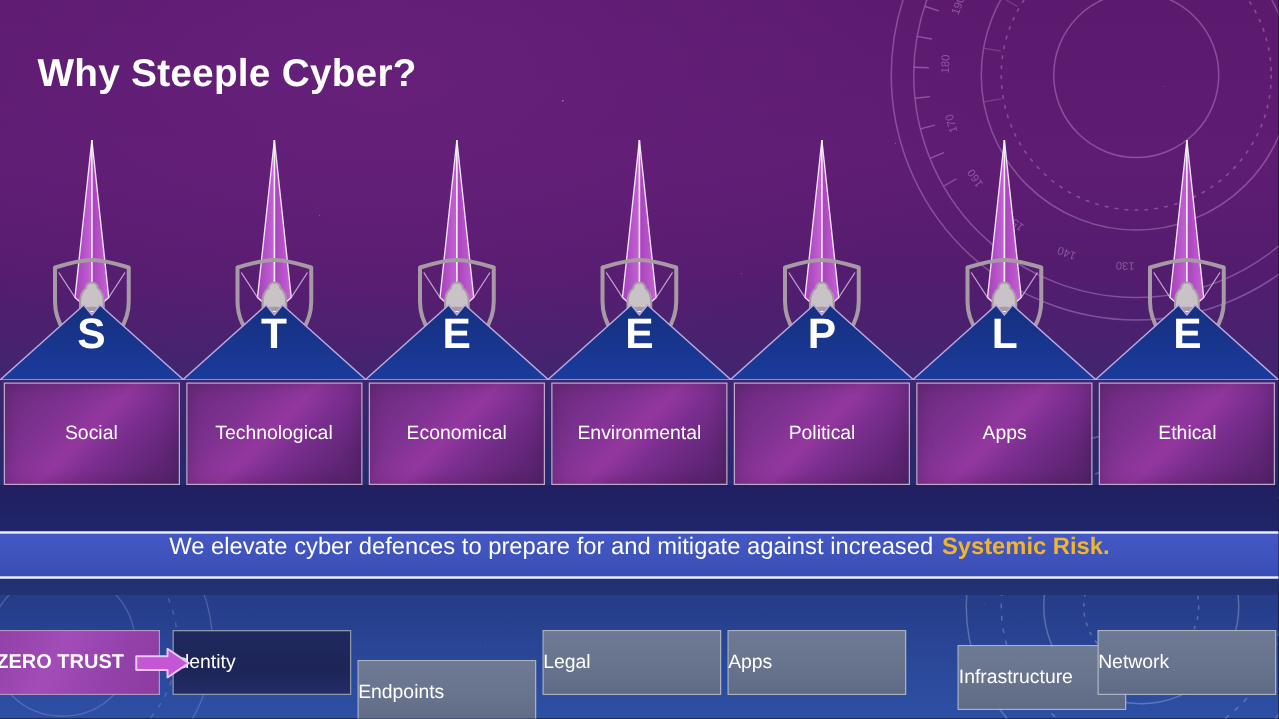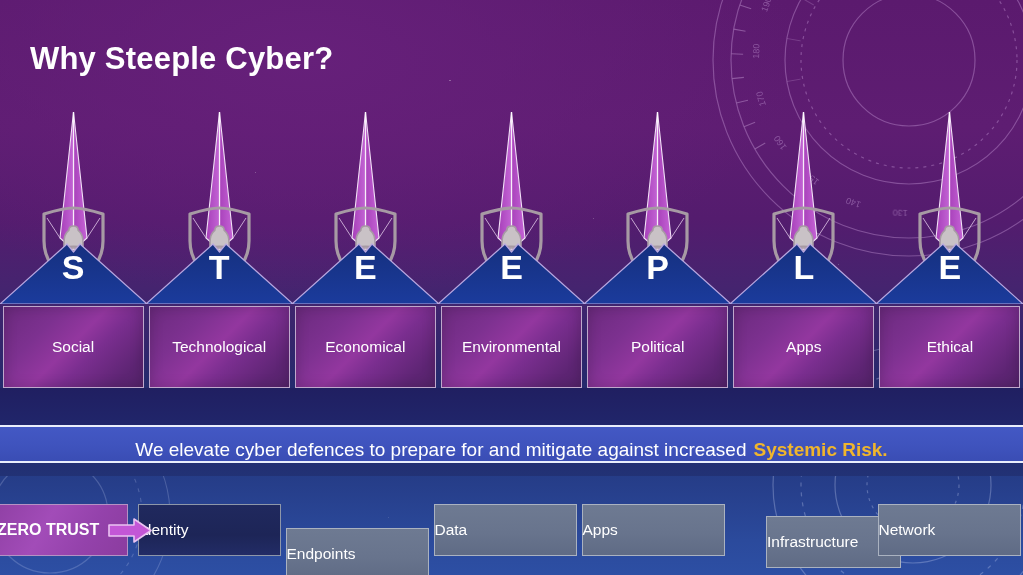--- a/index.html
+++ b/index.html
@@ -129,21 +129,21 @@
   }
   .band {
     position: absolute;
     left: 0; top: 37px;
     width: 1023px; height: 38px;
     box-sizing: border-box;
     border-top: 2px solid #e9eefc;
     border-bottom: 2px solid #e9eefc;
     background: linear-gradient(180deg,#4358c4 0%,#3f53bd 55%,#3a4db4 100%);
     display: flex;
-    align-items: flex-end;
+    align-items: flex-start;
     justify-content: center;
     color: #ffffff;
     font-size: 19px;
     white-space: nowrap;
   }
   .band .hl {
     color: #f0b52c;
     font-weight: bold;
     margin-left: 7px;
   }
@@ -489,21 +489,21 @@
       <svg class="zt-arrow" viewBox="0 0 44 25" style="left: 108px;">
         <path d="M1 7 L26 7 L26 1 L43 12.5 L26 24 L26 18 L1 18 Z" fill="#c357d6" stroke="#eac4f2" stroke-width="1.6" stroke-linejoin="round"></path>
       </svg>
       <div class="zt-cell zt-identity" style="left: 137.5px; width: 143px;">
         <span>Identity</span>
       </div>
       <div class="zt-cell zt-grey" style="left: 285.5px; width: 143px; margin-top: 24px;">
         <span>Endpoints</span>
       </div>
       <div class="zt-cell zt-grey" style="left: 433.5px; width: 143px;">
-        <span>Data</span>
+        <span>Legal</span>
       </div>
       <div class="zt-cell zt-grey" style="left: 581.5px; width: 143px;">
         <span>Apps</span>
       </div>
       <div class="zt-cell zt-grey" style="left: 766px; width: 135px; margin-top: 12px;">
         <span>Infrastructure</span>
       </div>
       <div class="zt-cell zt-grey" style="left: 877.5px; width: 143px;">
         <span>Network</span>
       </div>

